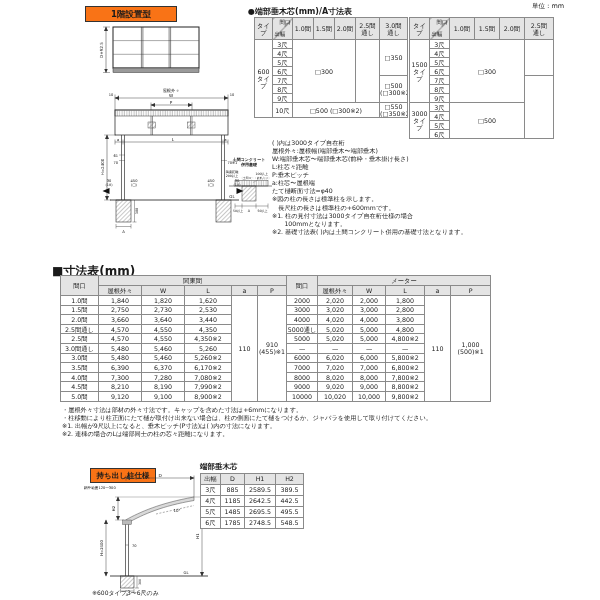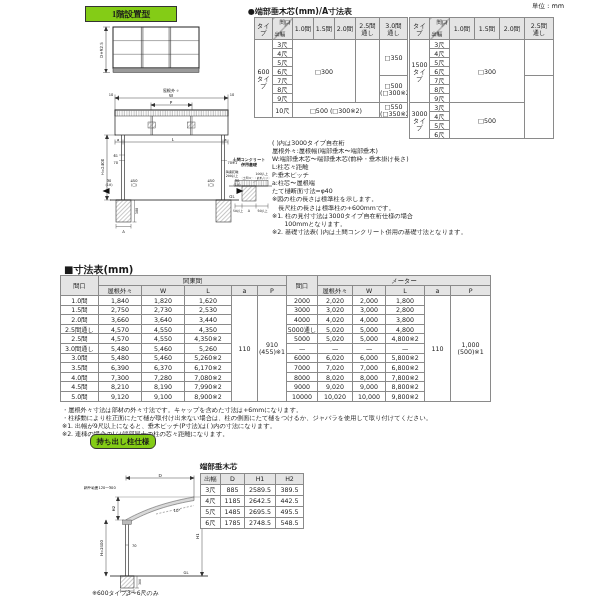--- a/index.html
+++ b/index.html
@@ -1,24 +1,24 @@
 <!DOCTYPE html>
 <html><head>
 <meta charset="utf-8">
 <style>
   html,body{margin:0;padding:0;background:#fff;}
   .page{position:relative;width:600px;height:600px;background:#ffffff;overflow:hidden;
         font-family:"DejaVu Sans",sans-serif;color:#1a1a1a;}
   .abs{position:absolute;}
-  .titlebox{border:1.5px solid #333;background:#84cc16;font-weight:bold;text-align:center;font-family:Liberation Serif, serif;}
+  .titlebox{border:1.5px solid #333;background:#f97316;font-weight:bold;text-align:center;}
   #plan-title{left:85px;top:6px;width:90px;height:14px;font-size:8.5px;line-height:14px;}
-  #cant-title{left:90px;top:434px;width:64px;height:13px;font-size:7.5px;line-height:13px;border-radius:6px;}
+  #cant-title{left:90px;top:468px;width:64px;height:13px;font-size:7.5px;line-height:13px;}
   #a-title{left:248px;top:6px;font-size:8px;font-weight:bold;}
   #unit-label{left:512px;top:2px;font-size:6.5px;margin-left:20px;}
-  #dim-title{left:64px;top:263px;font-size:10px;font-weight:bold;}
+  #dim-title{left:52px;top:263px;font-size:12px;font-weight:bold;}
   #side-title{left:200px;top:462px;font-size:7.5px;font-weight:bold;}
   #cant-note{left:92px;top:589px;font-size:6px;}
   #a-notes{left:272px;top:139px;font-size:6.2px;line-height:1.3;white-space:pre;}
   #dim-notes{left:62px;top:406px;font-size:6.2px;line-height:1.3;white-space:pre;}
   table{border-collapse:collapse;table-layout:fixed;position:absolute;background:#fff;}
   td,th{border:1px solid #8a8a8a;text-align:center;vertical-align:middle;padding:0;
         font-size:6.3px;line-height:1.12;white-space:pre-line;overflow:hidden;}
   th{background:#e4e4e4;font-weight:normal;}
   #tbl-a-left{left:254px;top:17px;width:153px;}
   #tbl-a-right{left:409px;top:17px;width:144px;}

